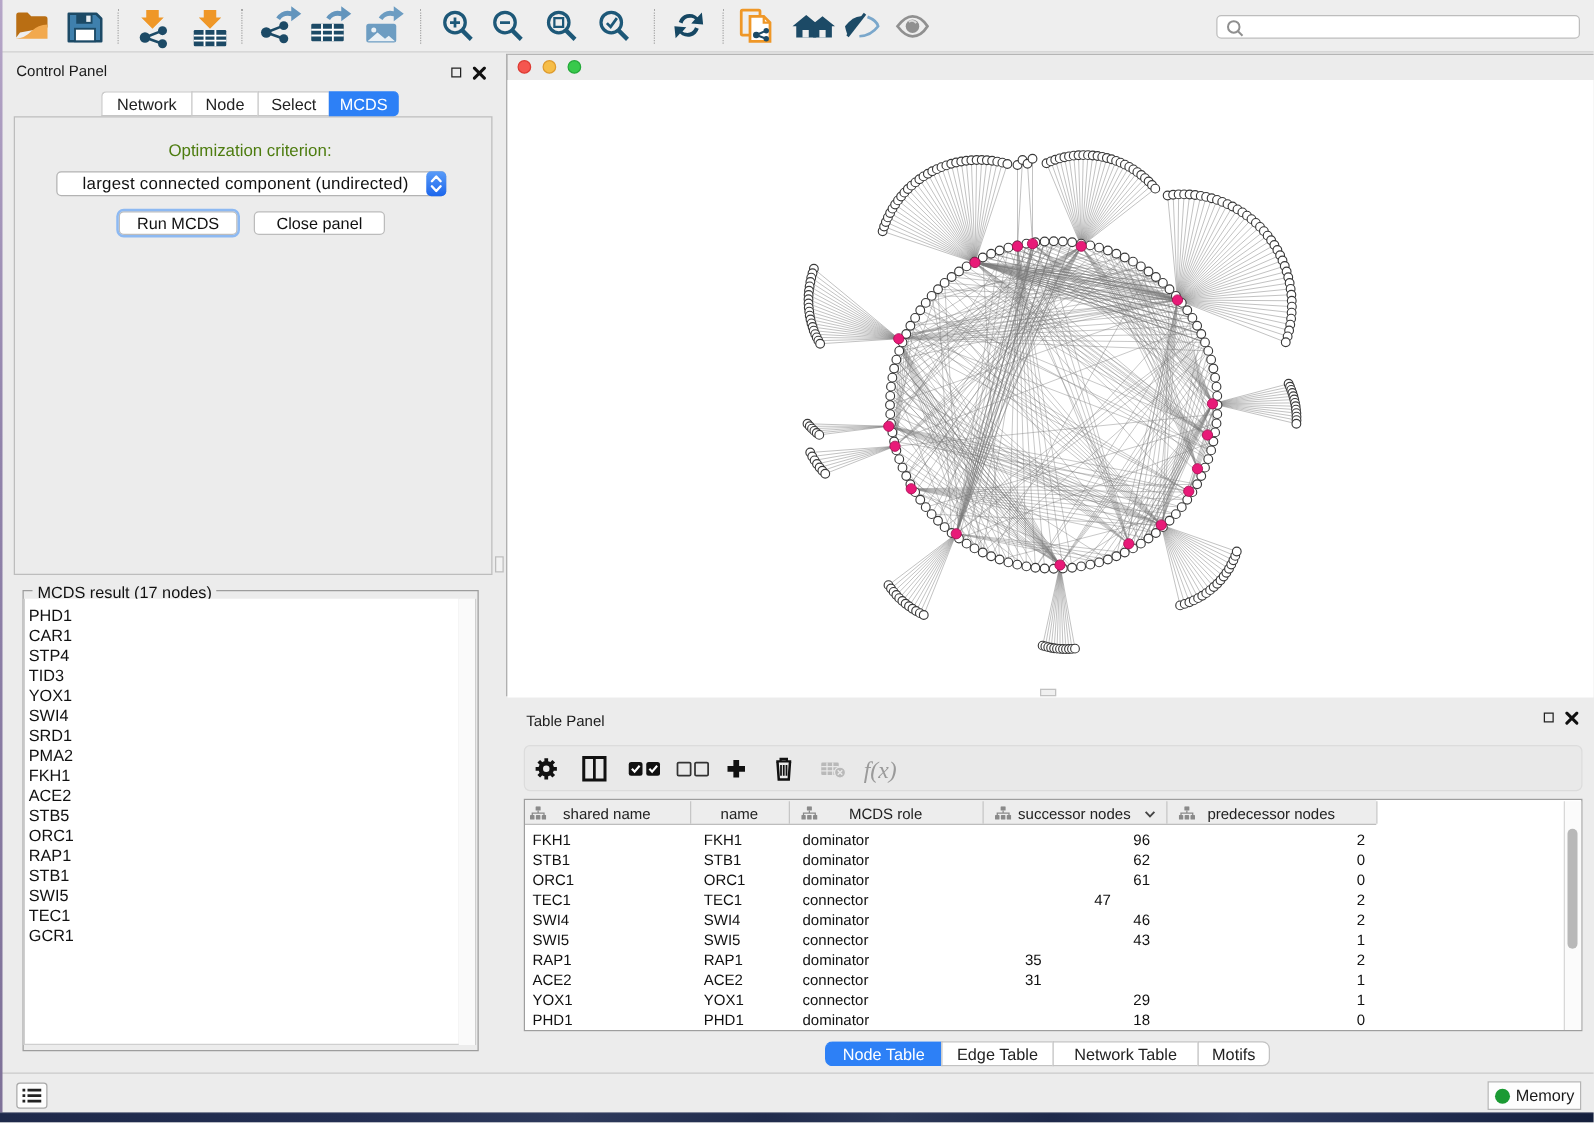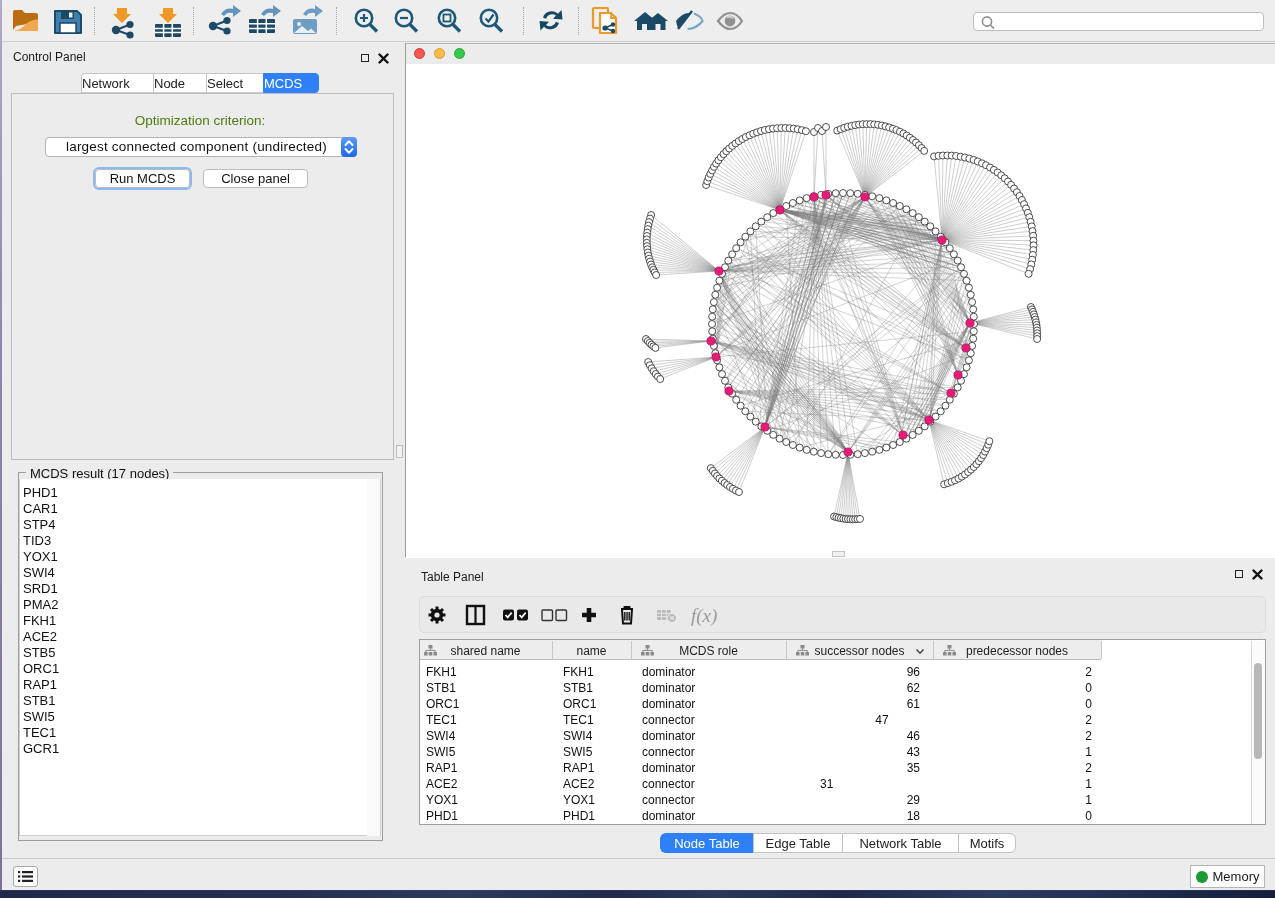--- a/index.html
+++ b/index.html
@@ -12,21 +12,21 @@
 
 #lstrip{position:absolute;left:0;top:0;width:2px;height:890px;background:linear-gradient(#b6a6c8,#9183ab 40%,#7e7198)}
 #bstrip{position:absolute;left:0;top:890px;width:1275px;height:8px;background:linear-gradient(90deg,#1e294a,#232e52 22%,#2e3a5c 36%,#202b4c 48%,#2c3858 56%,#1e294a 66%,#2d3a60 78%,#222e52 88%,#141f3c);border-top:1px solid #45507050}
 
 #cp-title{position:absolute;left:13px;top:50px;font-size:12px;color:#1a1a1a}
 #cp-min{position:absolute;left:361px;top:54px;width:8px;height:8px;border:1.5px solid #222}
 #cp-x{position:absolute;left:378px;top:53px;width:10px;height:10px}
 #tp-min{position:absolute;left:1235px;top:570px;width:8px;height:8px;border:1.5px solid #222}
 #tp-x{position:absolute;left:1252px;top:569px;width:10px;height:10px}
 .tabs{position:absolute;left:81px;top:73px;height:20px;display:flex}
-.tab{height:20px;line-height:19px;font-size:13px;color:#222;background:#fff;border:1px solid #c6c6c6;border-right:none;text-align:left}
+.tab{height:20px;line-height:19px;font-size:13px;color:#222;background:#fff;border:1px solid #c6c6c6;border-right:none;text-align:center}
 .tab:first-child{border-radius:4px 0 0 0}
 .tab.last{border-right:1px solid #c6c6c6;border-radius:0 4px 4px 0}
 .tab.sel{background:#2d80f6;color:#fff;border-color:#2d80f6;border-radius:0 4px 4px 0}
 #cpanel{position:absolute;left:11px;top:93px;width:383px;height:367px;border:1px solid #bdbdbd;background:#ececec}
 #optlab{position:absolute;left:0;top:113px;width:400px;text-align:center;font-size:13.5px;color:#4d7c0f}
 #selbox{position:absolute;left:45px;top:137px;width:312px;height:20px;background:#fff;border:1px solid #b3b3b3;border-radius:4px;font-size:13.5px;letter-spacing:.2px;line-height:18px;padding-left:20px;color:#111;white-space:nowrap}
 #spin{position:absolute;left:341px;top:137px;width:16px;height:20px;border-radius:4px;background:linear-gradient(#5a9cf8,#1c66ec)}
 .btn{position:absolute;height:19px;background:#fff;border:1px solid #bcbcbc;border-radius:4px;font-size:13px;text-align:center;line-height:17px;color:#111}
 #runbtn{left:95px;top:169px;width:95px;outline:2px solid #8db9f2;outline-offset:0px;border-radius:4px}
 #closebtn{left:203px;top:169px;width:105px}
@@ -1194,21 +1194,21 @@
 <div class="cell" style="left:820px;top:728px;width:100px;text-align:right">46</div>
 <div class="cell" style="left:992px;top:728px;width:100px;text-align:right">2</div>
 <div class="cell" style="left:426px;top:744px">SWI5</div>
 <div class="cell" style="left:563px;top:744px">SWI5</div>
 <div class="cell" style="left:642px;top:744px">connector</div>
 <div class="cell" style="left:820px;top:744px;width:100px;text-align:right">43</div>
 <div class="cell" style="left:992px;top:744px;width:100px;text-align:right">1</div>
 <div class="cell" style="left:426px;top:760px">RAP1</div>
 <div class="cell" style="left:563px;top:760px">RAP1</div>
 <div class="cell" style="left:642px;top:760px">dominator</div>
-<div class="cell" style="left:820px;top:760px;width:100px;text-align:right">35</div>
+<div class="cell" style="left:820px;top:760px;width:100px;">35</div>
 <div class="cell" style="left:992px;top:760px;width:100px;text-align:right">2</div>
 <div class="cell" style="left:426px;top:776px">ACE2</div>
 <div class="cell" style="left:563px;top:776px">ACE2</div>
 <div class="cell" style="left:642px;top:776px">connector</div>
 <div class="cell" style="left:820px;top:776px;width:100px;text-align:left">31</div>
 <div class="cell" style="left:992px;top:776px;width:100px;text-align:right">1</div>
 <div class="cell" style="left:426px;top:792px">YOX1</div>
 <div class="cell" style="left:563px;top:792px">YOX1</div>
 <div class="cell" style="left:642px;top:792px">connector</div>
 <div class="cell" style="left:820px;top:792px;width:100px;text-align:right">29</div>

